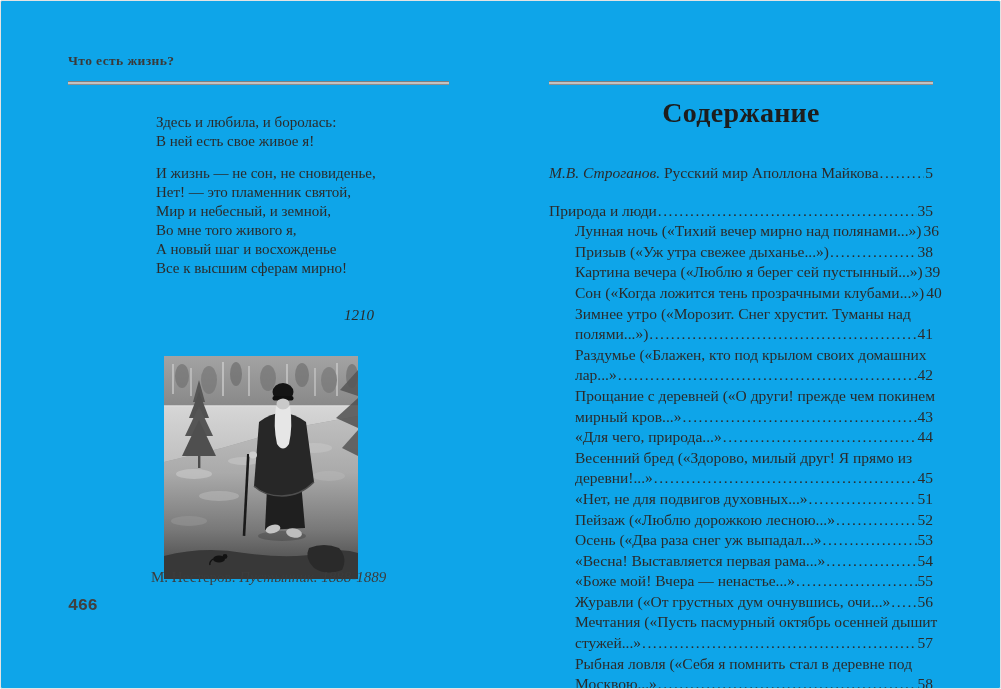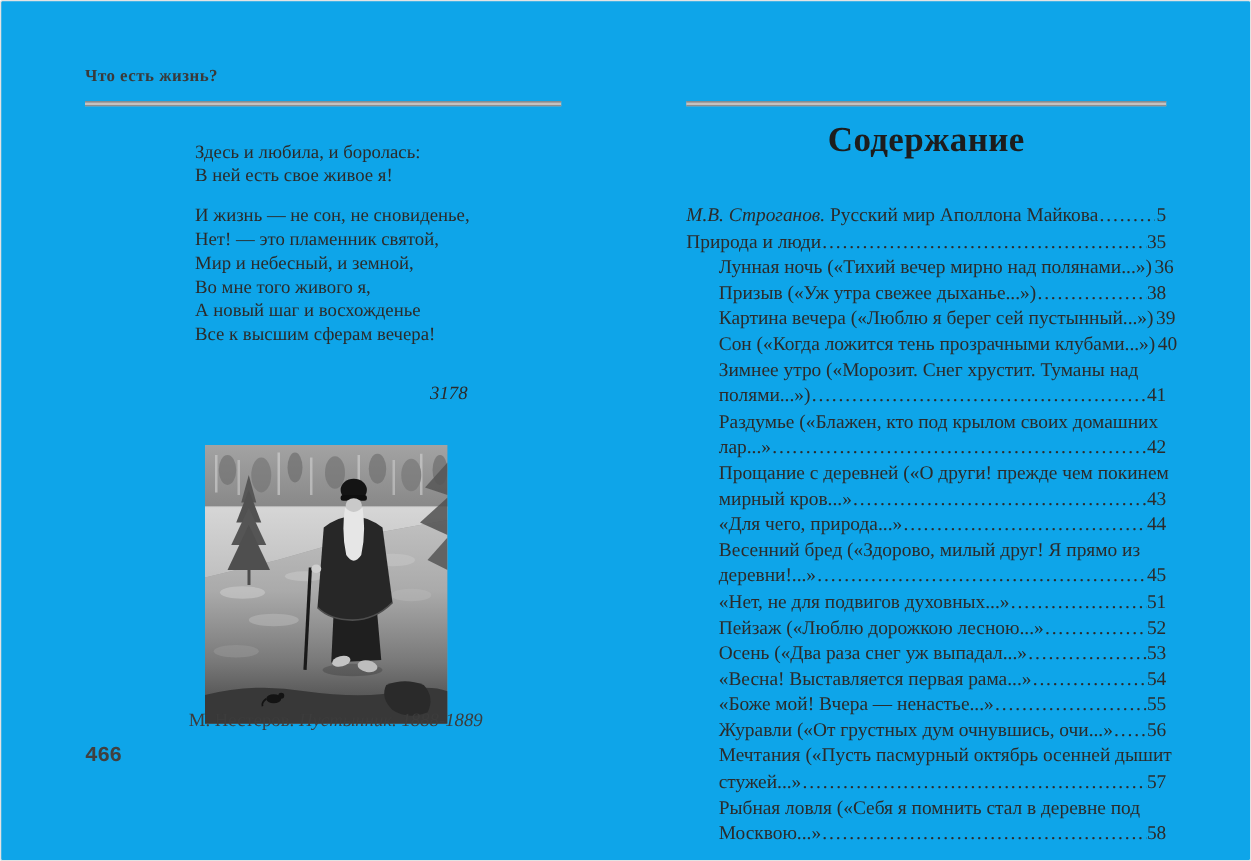--- a/index.html
+++ b/index.html
@@ -35,21 +35,21 @@
     font-family:Liberation Mono, monospace;font-weight:bold;font-size:17px;color:#404040;
     letter-spacing:-.5px;
   }
   
   .toc-title{
     position:absolute;left:548px;top:96px;width:384px;margin:0;text-align:center;
     font-size:28px;font-weight:bold;color:#1d1d1d;letter-spacing:.3px;
   }
   .toc{position:absolute;left:548px;top:162px;width:384px;font-size:15.5px;line-height:20.6px;}
   .toc-entry{margin:0;}
-  .toc-entry.gap-after{}
+  .toc-entry.gap-after{margin-bottom:17px;}
   .toc-entry.indent-1{padding-left:26px;}
   .toc-row{display:flex;align-items:baseline;}
   .toc-text{white-space:nowrap;}
   .toc-text .ital{font-style:italic;}
   .toc-leader{flex:1 1 auto;overflow:hidden;white-space:nowrap;margin:0 1px;}
   .toc-leader::after{
     content:"..............................................................................................................";
     letter-spacing:1.5px;color:#2b2b2b;
   }
   .toc-page{flex:0 0 auto;white-space:nowrap;}
@@ -68,24 +68,24 @@
         <div class="stanza">
           <div class="poem-line">Здесь и любила, и боролась:</div>
           <div class="poem-line">В ней есть свое живое я!</div>
         </div>
         <div class="stanza">
           <div class="poem-line">И жизнь — не сон, не сновиденье,</div>
           <div class="poem-line">Нет! — это пламенник святой,</div>
           <div class="poem-line">Мир и небесный, и земной,</div>
           <div class="poem-line">Во мне того живого я,</div>
           <div class="poem-line">А новый шаг и восхожденье</div>
-          <div class="poem-line">Все к высшим сферам вечера!</div>
+          <div class="poem-line">Все к высшим сферам мирно!</div>
         </div>
       </div>
-    <div class="poem-date">3178</div>
+    <div class="poem-date">1210</div>
 
     <div class="painting">
       <svg viewBox="0 0 194 223" width="194" height="223">
         <defs>
           <linearGradient id="bankGrad" x1="0" y1="0" x2="0" y2="1">
             <stop offset="0" stop-color="#c0c0c0"></stop>
             <stop offset="0.35" stop-color="#aaaaaa"></stop>
             <stop offset="0.7" stop-color="#787878"></stop>
             <stop offset="1" stop-color="#3e3e3e"></stop>
           </linearGradient>

